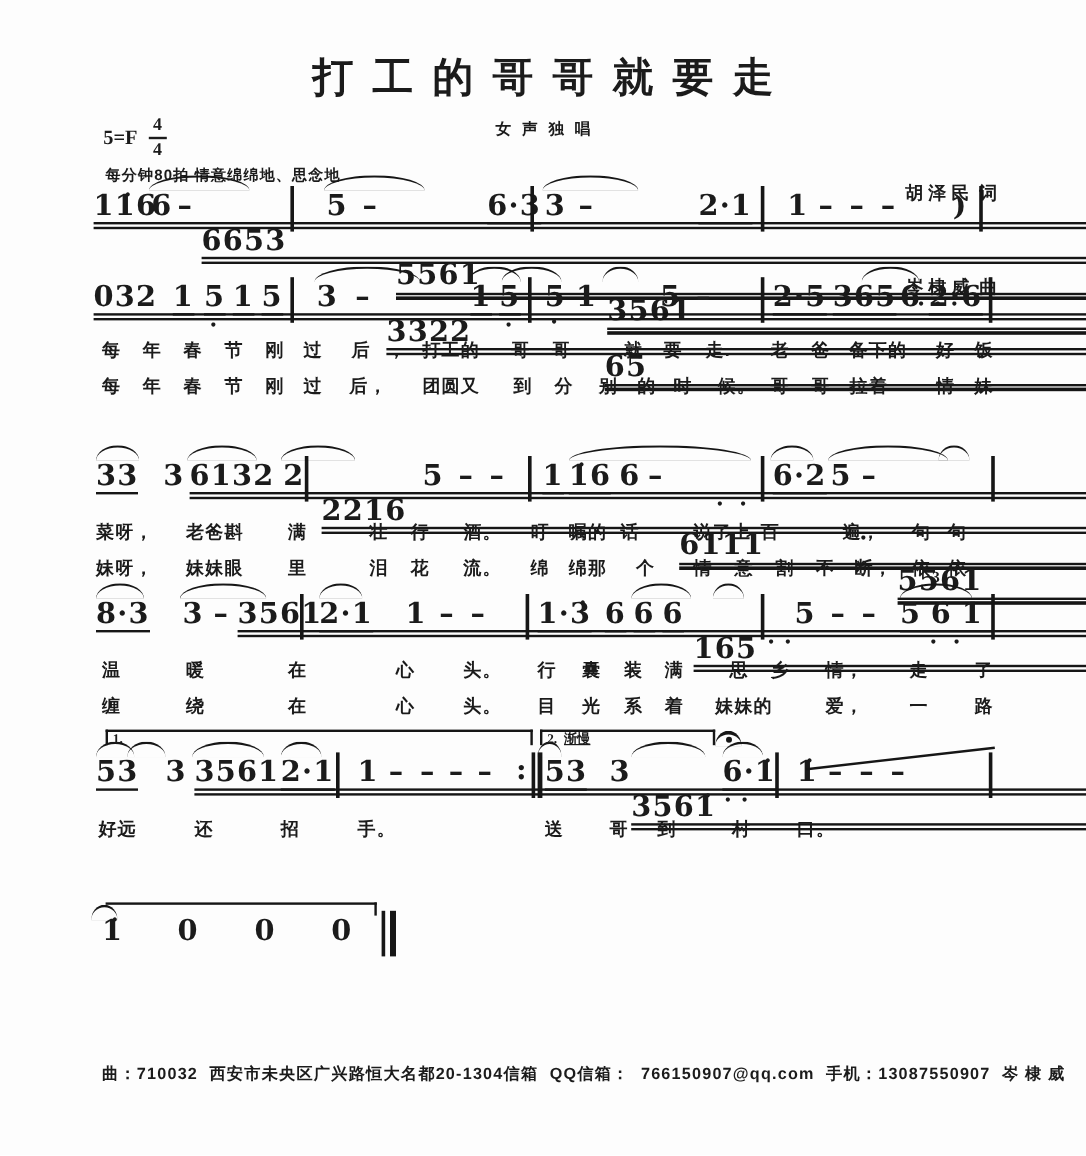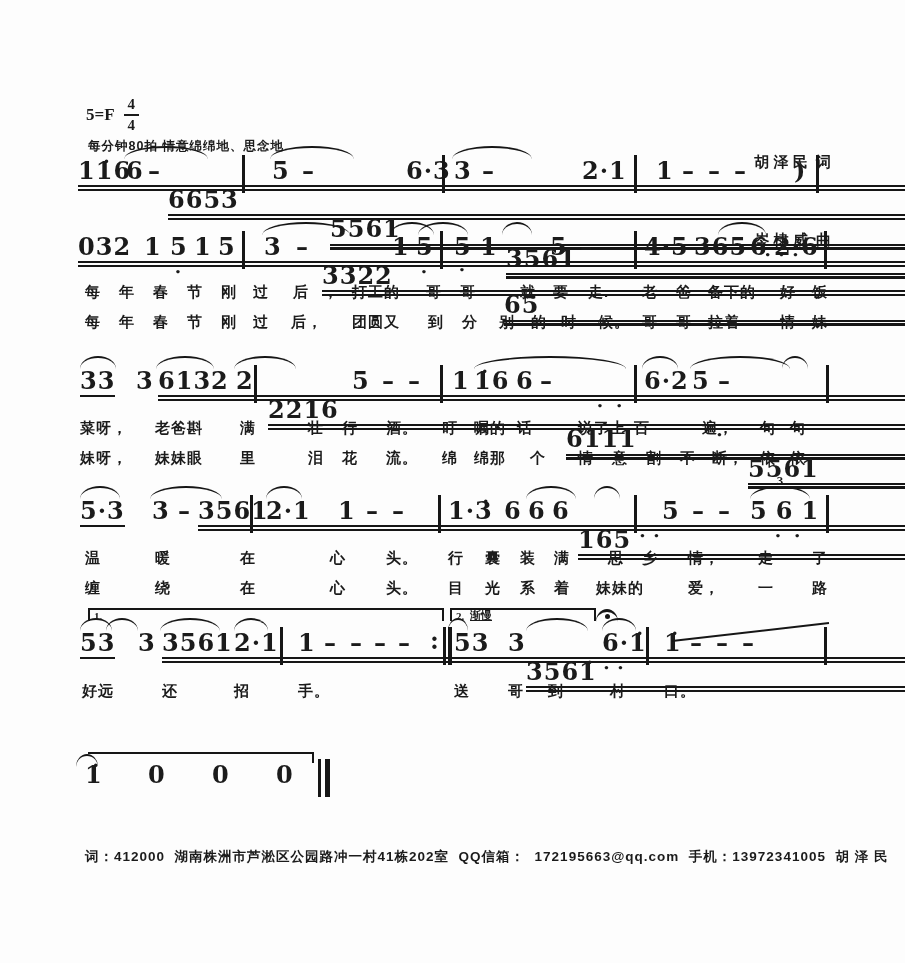--- a/index.html
+++ b/index.html
@@ -47,20 +47,22 @@
             transform:rotate(-6.5deg);transform-origin:left center;}
   .endline{position:absolute;height:9px;border-top:2px solid #161616;border-right:2px solid #161616;}
   .footline{position:absolute;left:85px;font-size:13.5px;font-weight:bold;letter-spacing:1px;white-space:pre;}
   .f1{top:848px;}
   .f2{top:886px;}
 </style>
 </head>
 <body>
 
 <div id="page">
+  <div class="title">打工的哥哥就要走</div>
+  <div class="subtitle">女声独唱</div>
   <div class="keymeter">
     <span>5=F</span>
     <span class="meter-frac">
       <span class="num">4</span>
       <span class="den">4</span>
     </span>
   </div>
   <div class="tempo">每分钟80拍  情意绵绵地、思念地</div>
   <div class="credits">
     <div>胡 泽 民  词</div>
@@ -106,21 +108,21 @@
         <div class="tok u2" style="left: 322px; top: 12px;">3322</div>
         <div class="tok u1" style="left: 392px; top: 12px;">1</div>
         <div class="tok u1" style="left: 416px; top: 12px;">5<div class="dotsb">•</div></div>
         <div class="bar" style="left: 440px; top: 9px;"></div>
         <div class="tok" style="left: 454px; top: 12px;">5<div class="dotsb">•</div></div>
         <div class="tok" style="left: 480px; top: 12px;">1</div>
         <div class="tok u2" style="left: 504px; top: 12px;">65</div>
         <div class="tok" style="left: 550px; top: 12px;">5</div>
         <div class="tok" style="left: 580px; top: 12px;">–</div>
         <div class="bar" style="left: 634px; top: 9px;"></div>
-        <div class="tok u1" style="left: 644px; top: 12px;">4·5</div>
+        <div class="tok u1" style="left: 644px; top: 12px;">2·5</div>
         <div class="tok u1" style="left: 694px; top: 12px;">365</div>
         <div class="tok" style="left: 750px; top: 12px;">6</div>
         <div class="tok u1" style="left: 774px; top: 12px;">2·6</div>
         <div class="bar" style="left: 824px; top: 9px;"></div>
         <div class="arc" style="left: 262px; width: 88px; top: 0px;"></div>
         <div class="arc" style="left: 390px; width: 44px; top: 0px;"></div>
         <div class="arc" style="left: 418px; width: 50px; top: 0px;"></div>
         <div class="arc" style="left: 502px; width: 30px; top: 0px;"></div>
         <div class="arc" style="left: 718px; width: 48px; top: 0px;"></div>
         <div class="lyr" style="left: 85px; top: 61px;">每</div>
@@ -155,21 +157,21 @@
         <div class="lyr" style="left: 499px; top: 91px;">别</div>
         <div class="lyr" style="left: 531px; top: 91px;">的</div>
         <div class="lyr" style="left: 561px; top: 91px;">时</div>
         <div class="lyr" style="left: 598px; top: 91px;">候。</div>
         <div class="lyr" style="left: 642px; top: 91px;">哥</div>
         <div class="lyr" style="left: 676px; top: 91px;">哥</div>
         <div class="lyr" style="left: 708px; top: 91px;">拉着</div>
         <div class="lyr" style="left: 780px; top: 91px;">情</div>
         <div class="lyr" style="left: 812px; top: 91px;">妹</div>
       </div>
-      <div class="system" style="top: 356px;">
+      <div class="system" style="top: 371px;">
         <div class="tok u1" style="left: 80px; top: 12px;">33</div>
         <div class="tok" style="left: 136px; top: 12px;">3</div>
         <div class="tok u2" style="left: 158px; top: 12px;">6132<div class="dotsb">•  •</div></div>
         <div class="tok" style="left: 236px; top: 12px;">2</div>
         <div class="bar" style="left: 254px; top: 9px;"></div>
         <div class="tok u2" style="left: 268px; top: 12px;">2216<div class="dotsb">•</div></div>
         <div class="tok" style="left: 352px; top: 12px;">5</div>
         <div class="tok" style="left: 382px; top: 12px;">–</div>
         <div class="tok" style="left: 408px; top: 12px;">–</div>
         <div class="bar" style="left: 440px; top: 9px;"></div>
@@ -216,21 +218,21 @@
         <div class="lyr" style="left: 530px; top: 93px;">个</div>
         <div class="lyr" style="left: 578px; top: 93px;">情</div>
         <div class="lyr" style="left: 612px; top: 93px;">意</div>
         <div class="lyr" style="left: 646px; top: 93px;">割</div>
         <div class="lyr" style="left: 680px; top: 93px;">不</div>
         <div class="lyr" style="left: 712px; top: 93px;">断，</div>
         <div class="lyr" style="left: 760px; top: 93px;">依</div>
         <div class="lyr" style="left: 790px; top: 93px;">依</div>
       </div>
       <div class="system" style="top: 486px;">
-        <div class="tok u1" style="left: 80px; top: 12px;">5·3</div>
+        <div class="tok u1" style="left: 80px; top: 12px;">8·3</div>
         <div class="tok" style="left: 152px; top: 12px;">3</div>
         <div class="tok" style="left: 178px; top: 12px;">–</div>
         <div class="tok u2" style="left: 198px; top: 12px;">3561<div class="dotsb">• •</div></div>
         <div class="bar" style="left: 250px; top: 9px;"></div>
         <div class="tok u1" style="left: 266px; top: 12px;">2·1</div>
         <div class="tok" style="left: 338px; top: 12px;">1</div>
         <div class="tok" style="left: 366px; top: 12px;">–</div>
         <div class="tok" style="left: 392px; top: 12px;">–</div>
         <div class="bar" style="left: 438px; top: 9px;"></div>
         <div class="tok u1" style="left: 448px; top: 12px;">1·3̇</div>
@@ -335,14 +337,14 @@
         <div class="tok" style="left: 148px; top: 22px;">0</div>
         <div class="tok" style="left: 212px; top: 22px;">0</div>
         <div class="tok" style="left: 276px; top: 22px;">0</div>
         <div class="bar" style="left: 318px; top: 19px;"></div>
         <div class="bar" style="left: 325px; top: 19px; width: 5px;"></div>
         <div class="arc" style="left: 76px; width: 22px; top: 14px;"></div>
         <div class="endline" style="width: 224px; left: 88px; top: 12px;"></div>
       </div>
     </div>
 
-  <div class="footline f1">词：412000  湖南株洲市芦淞区公园路冲一村41栋202室  QQ信箱：  172195663@qq.com  手机：13972341005  胡 泽 民</div>
+  <div class="footline f2">曲：710032  西安市未央区广兴路恒大名都20-1304信箱  QQ信箱：  766150907@qq.com  手机：13087550907  岑 棣 威</div>
 </div>
 
 </body></html>

